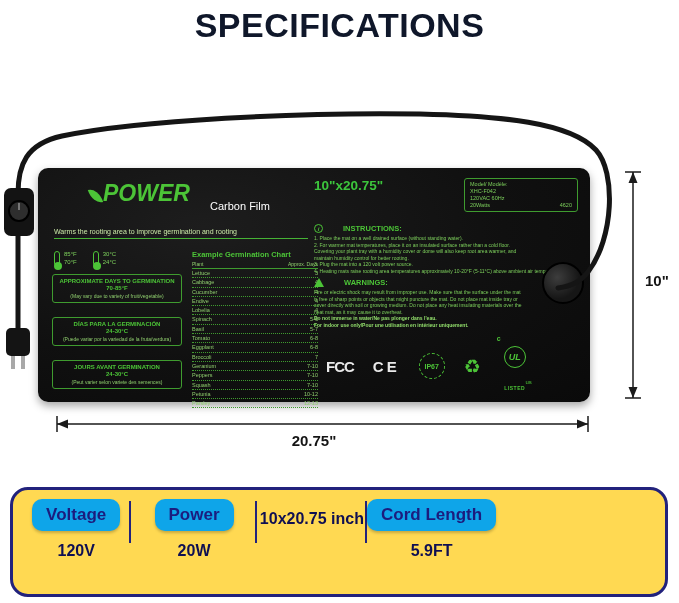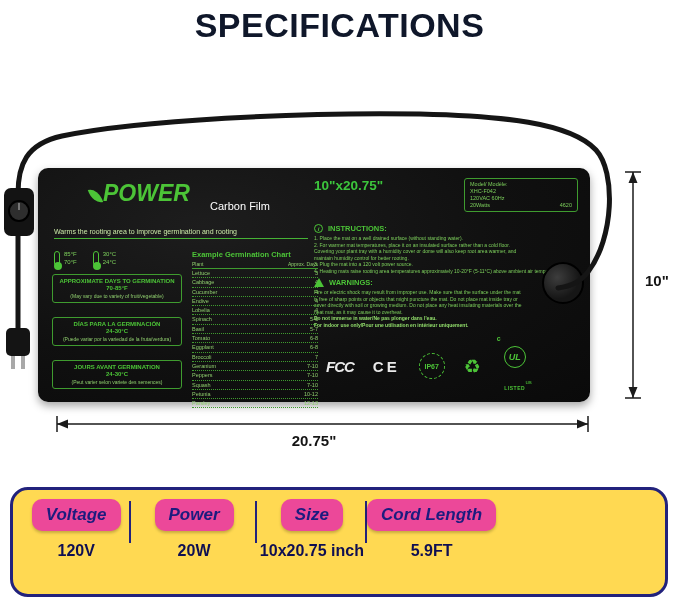--- a/index.html
+++ b/index.html
@@ -64,31 +64,31 @@
 
   .product-title-block { position:absolute; left:276px; top:10px; color:#3cc63c; font-weight:bold;
     font-size:13.5px; line-height:16px; }
   .model-box { position:absolute; left:426px; top:10px; width:114px; border:1px solid #3f9c2f;
     border-radius:3px; padding:2px 5px; color:#7dd05c; font-size:5.5px; line-height:7px; }
   .model-last { display:flex; justify-content:space-between; }
 
   .mat-section { position:absolute; left:276px; width:266px; }
   .mat-section.instructions { top:56px; }
   .mat-section.warnings { top:110px; }
-  .sec-head { display:flex; align-items:flex-end; gap:5px; color:#4cc437; font-weight:bold;
+  .sec-head { display:flex; align-items:flex-end; gap:20px; color:#4cc437; font-weight:bold;
     font-size:7.5px; margin-bottom:2px; }
   .info-circle-icon { width:9px; height:9px; border:1px solid #4cc437; border-radius:50%;
     font-size:6px; font-style:italic; display:flex; align-items:center; justify-content:center; }
   .warning-triangle-icon { width:0; height:0; border-left:5px solid transparent;
     border-right:5px solid transparent; border-bottom:9px solid #4cc437; }
   .tiny-lines div { font-size:5px; color:#7dd05c; line-height:6.6px; }
   .warnings .tiny-lines div:nth-child(n+5) { font-weight:bold; color:#93e06c; }
 
   .certs { position:absolute; left:288px; top:170px; display:flex; align-items:center; gap:19px; }
-  .fcc-logo { color:#e9e9e9; font-weight:900; font-style:italic; font-size:15px; letter-spacing:-1px; }
+  .fcc-logo { color:#e9e9e9; font-weight:900; font-size:15px; letter-spacing:-1px; }
   .ce-logo { color:#e9e9e9; font-weight:bold; font-size:15px; letter-spacing:3px; }
   .ip67-badge { width:26px; height:26px; border:1.5px dashed #4cc437; border-radius:50%; color:#4cc437;
     font-size:7px; font-weight:bold; display:flex; align-items:center; justify-content:center; }
   .recycle-icon { color:#4cc437; font-size:19px; line-height:19px; }
   .ul-badge { position:relative; color:#4cc437; text-align:center; width:30px; }
   .ul-circle { width:22px; height:22px; border:1.5px solid #4cc437; border-radius:50%; margin:8px auto;
     display:flex; align-items:center; justify-content:center; font-weight:bold; font-style:italic; font-size:9px; }
   .ul-c { position:absolute; left:-3px; top:-3px; font-size:7px; font-weight:bold; }
   .ul-us { position:absolute; right:-2px; bottom:9px; font-size:6px; }
   .ul-listed { font-size:5px; font-weight:bold; margin-top:1px; letter-spacing:0.5px; }
@@ -96,22 +96,22 @@
   .cord-connector { position:absolute; right:6px; top:94px; width:42px; height:42px; border-radius:50%;
     background:radial-gradient(circle at 35% 35%, #3d3d3d, #161616 62%); border:2px solid #000; }
 
   
   .spec-card { position:absolute; left:10px; top:487px; width:658px; height:110px; z-index:2;
     background:#ffd952; border:3px solid #22227c; border-radius:18px; overflow:hidden; }
   .spec-grid { display:grid; grid-template-columns:118fr 134fr 118fr 110fr 172fr; padding:9px 8px 0; height:100%; }
   .spec-hcell { position:relative; display:flex; flex-direction:column; align-items:center; }
   .spec-hcell:not(:last-child)::after { content:""; position:absolute; right:0; top:2px; height:42px;
     width:2px; background:#22227c; }
-  .spec-header { background:#ec4899; border-radius:10px; padding:6px 14px; font-size:17px; font-weight:800;
-    color:#1c1c7e; box-shadow:0 2px 3px rgba(0,0,0,0.22); white-space:nowrap;font-style:italic; }
+  .spec-header { background:#0ea5e9; border-radius:10px; padding:6px 14px; font-size:17px; font-weight:800;
+    color:#1c1c7e; box-shadow:0 2px 3px rgba(0,0,0,0.22); white-space:nowrap; }
   .spec-value { margin-top:11px; font-size:16px; font-weight:800; color:#0f0f52; white-space:nowrap; }
 </style>
 </head>
 <body>
 
 <div class="canvas">
 
   <div class="page-title">SPECIFICATIONS</div>
 
   <svg class="overlay-svg" width="679" height="603" viewBox="0 0 679 603">
@@ -320,21 +320,20 @@
     <div class="spec-grid">
       <div class="spec-hcell">
         <div class="spec-header">Voltage</div>
         <div class="spec-value">120V</div>
       </div>
       <div class="spec-hcell">
         <div class="spec-header">Power</div>
         <div class="spec-value">20W</div>
       </div>
       <div class="spec-hcell">
-        <div class="spec-header">Size</div>
         <div class="spec-value">10x20.75 inch</div>
       </div>
       <div class="spec-hcell">
         <div class="spec-header">Cord Length</div>
         <div class="spec-value">5.9FT</div>
       </div>
     </div>
   </div>
 
 </div>

